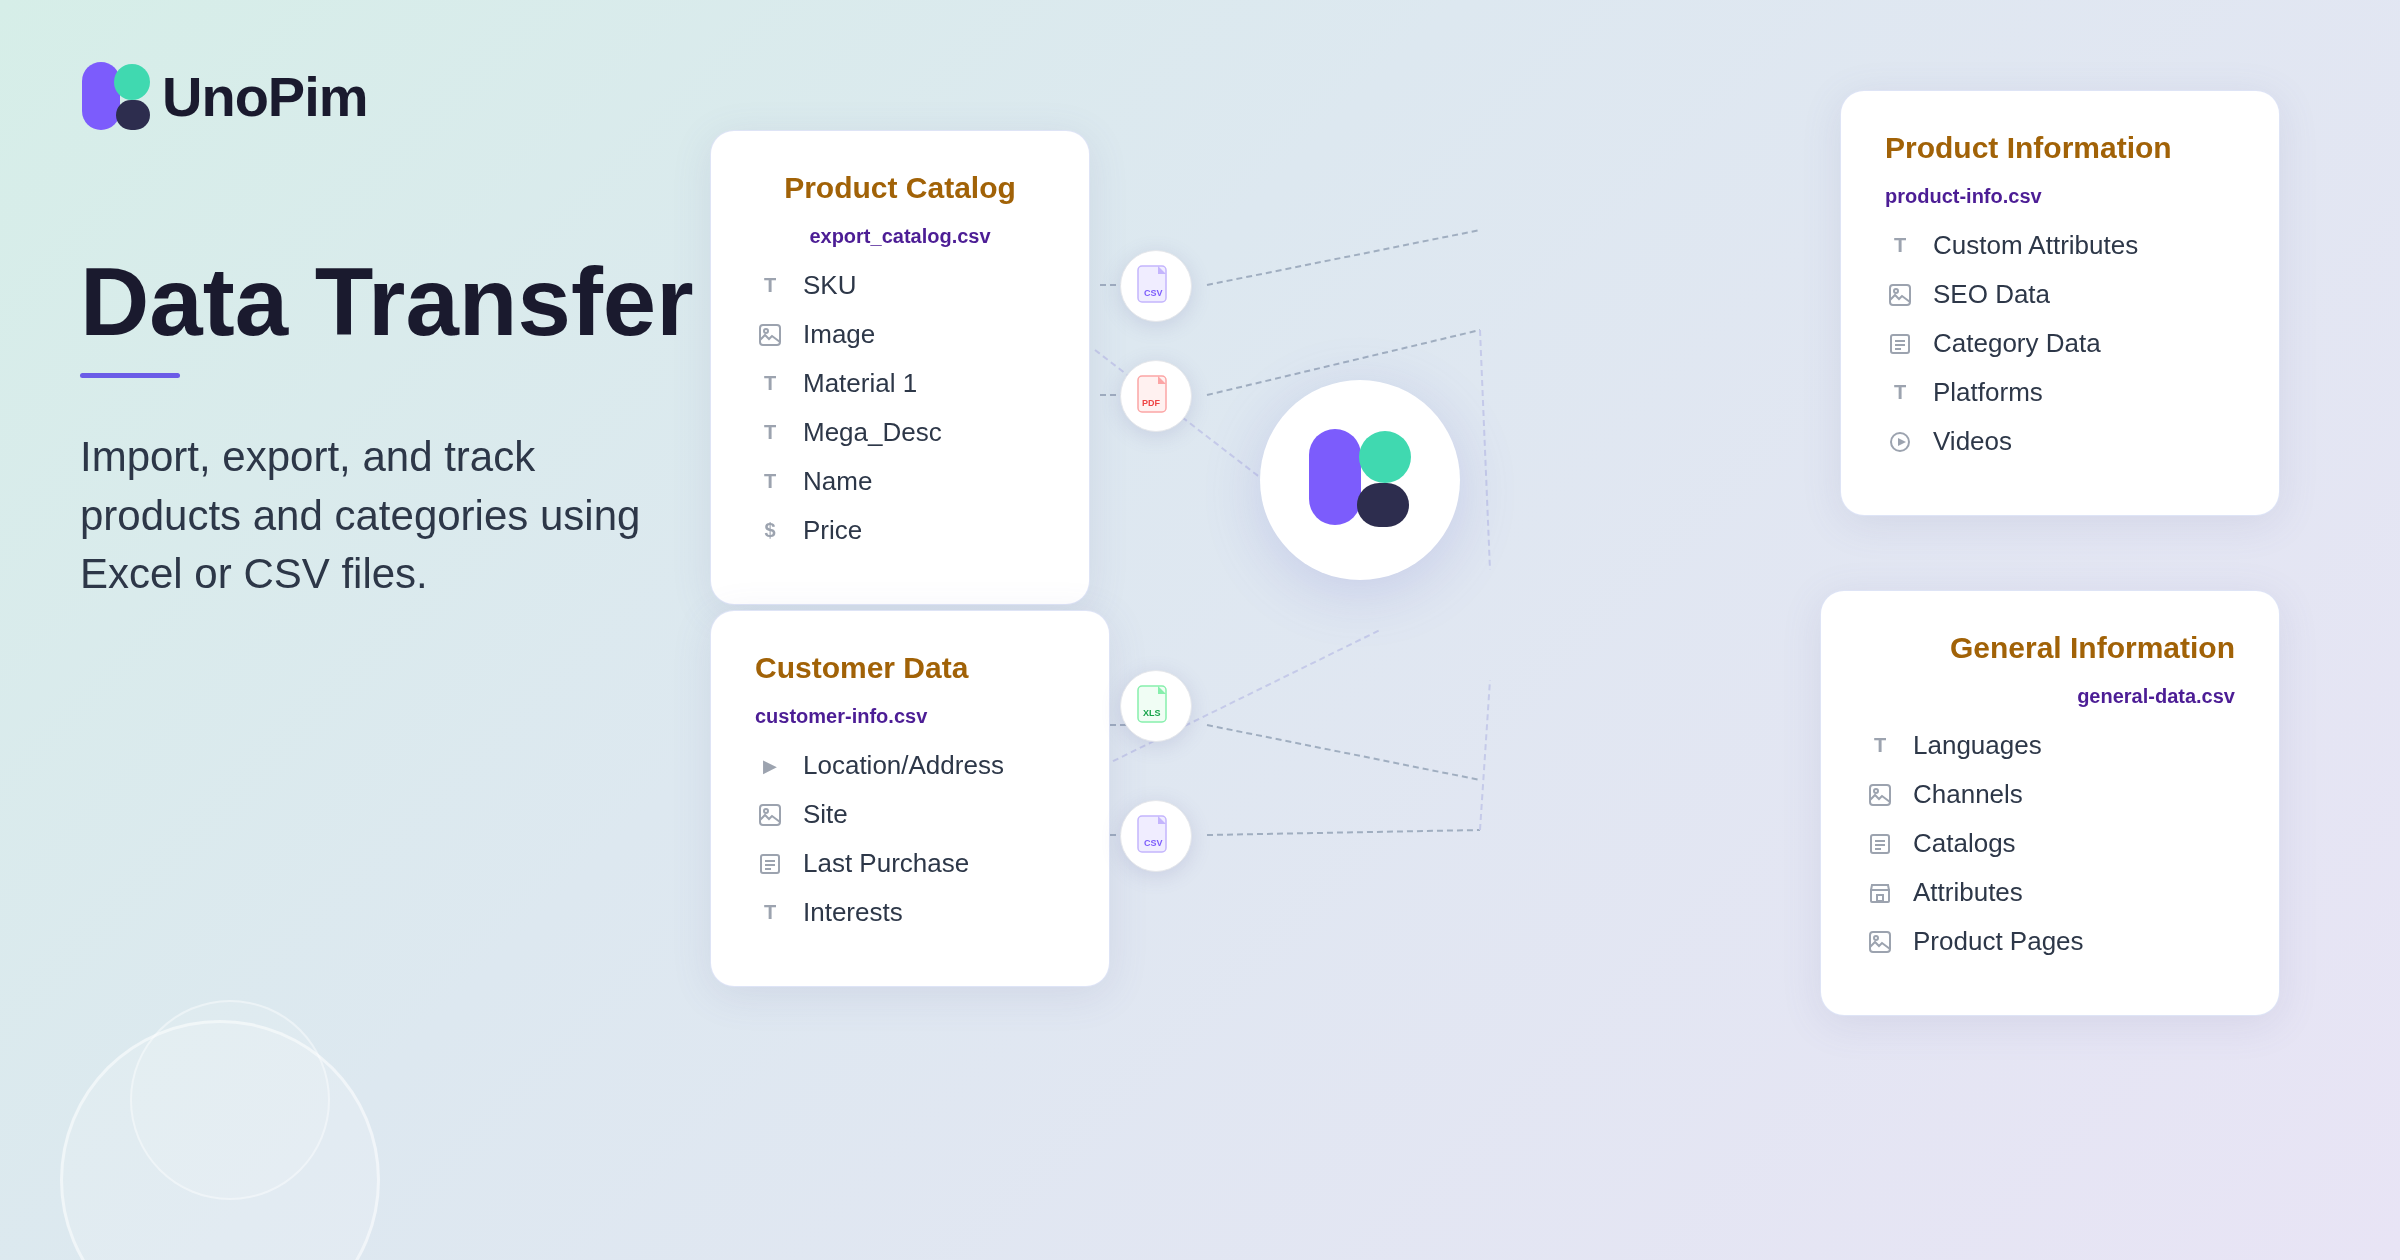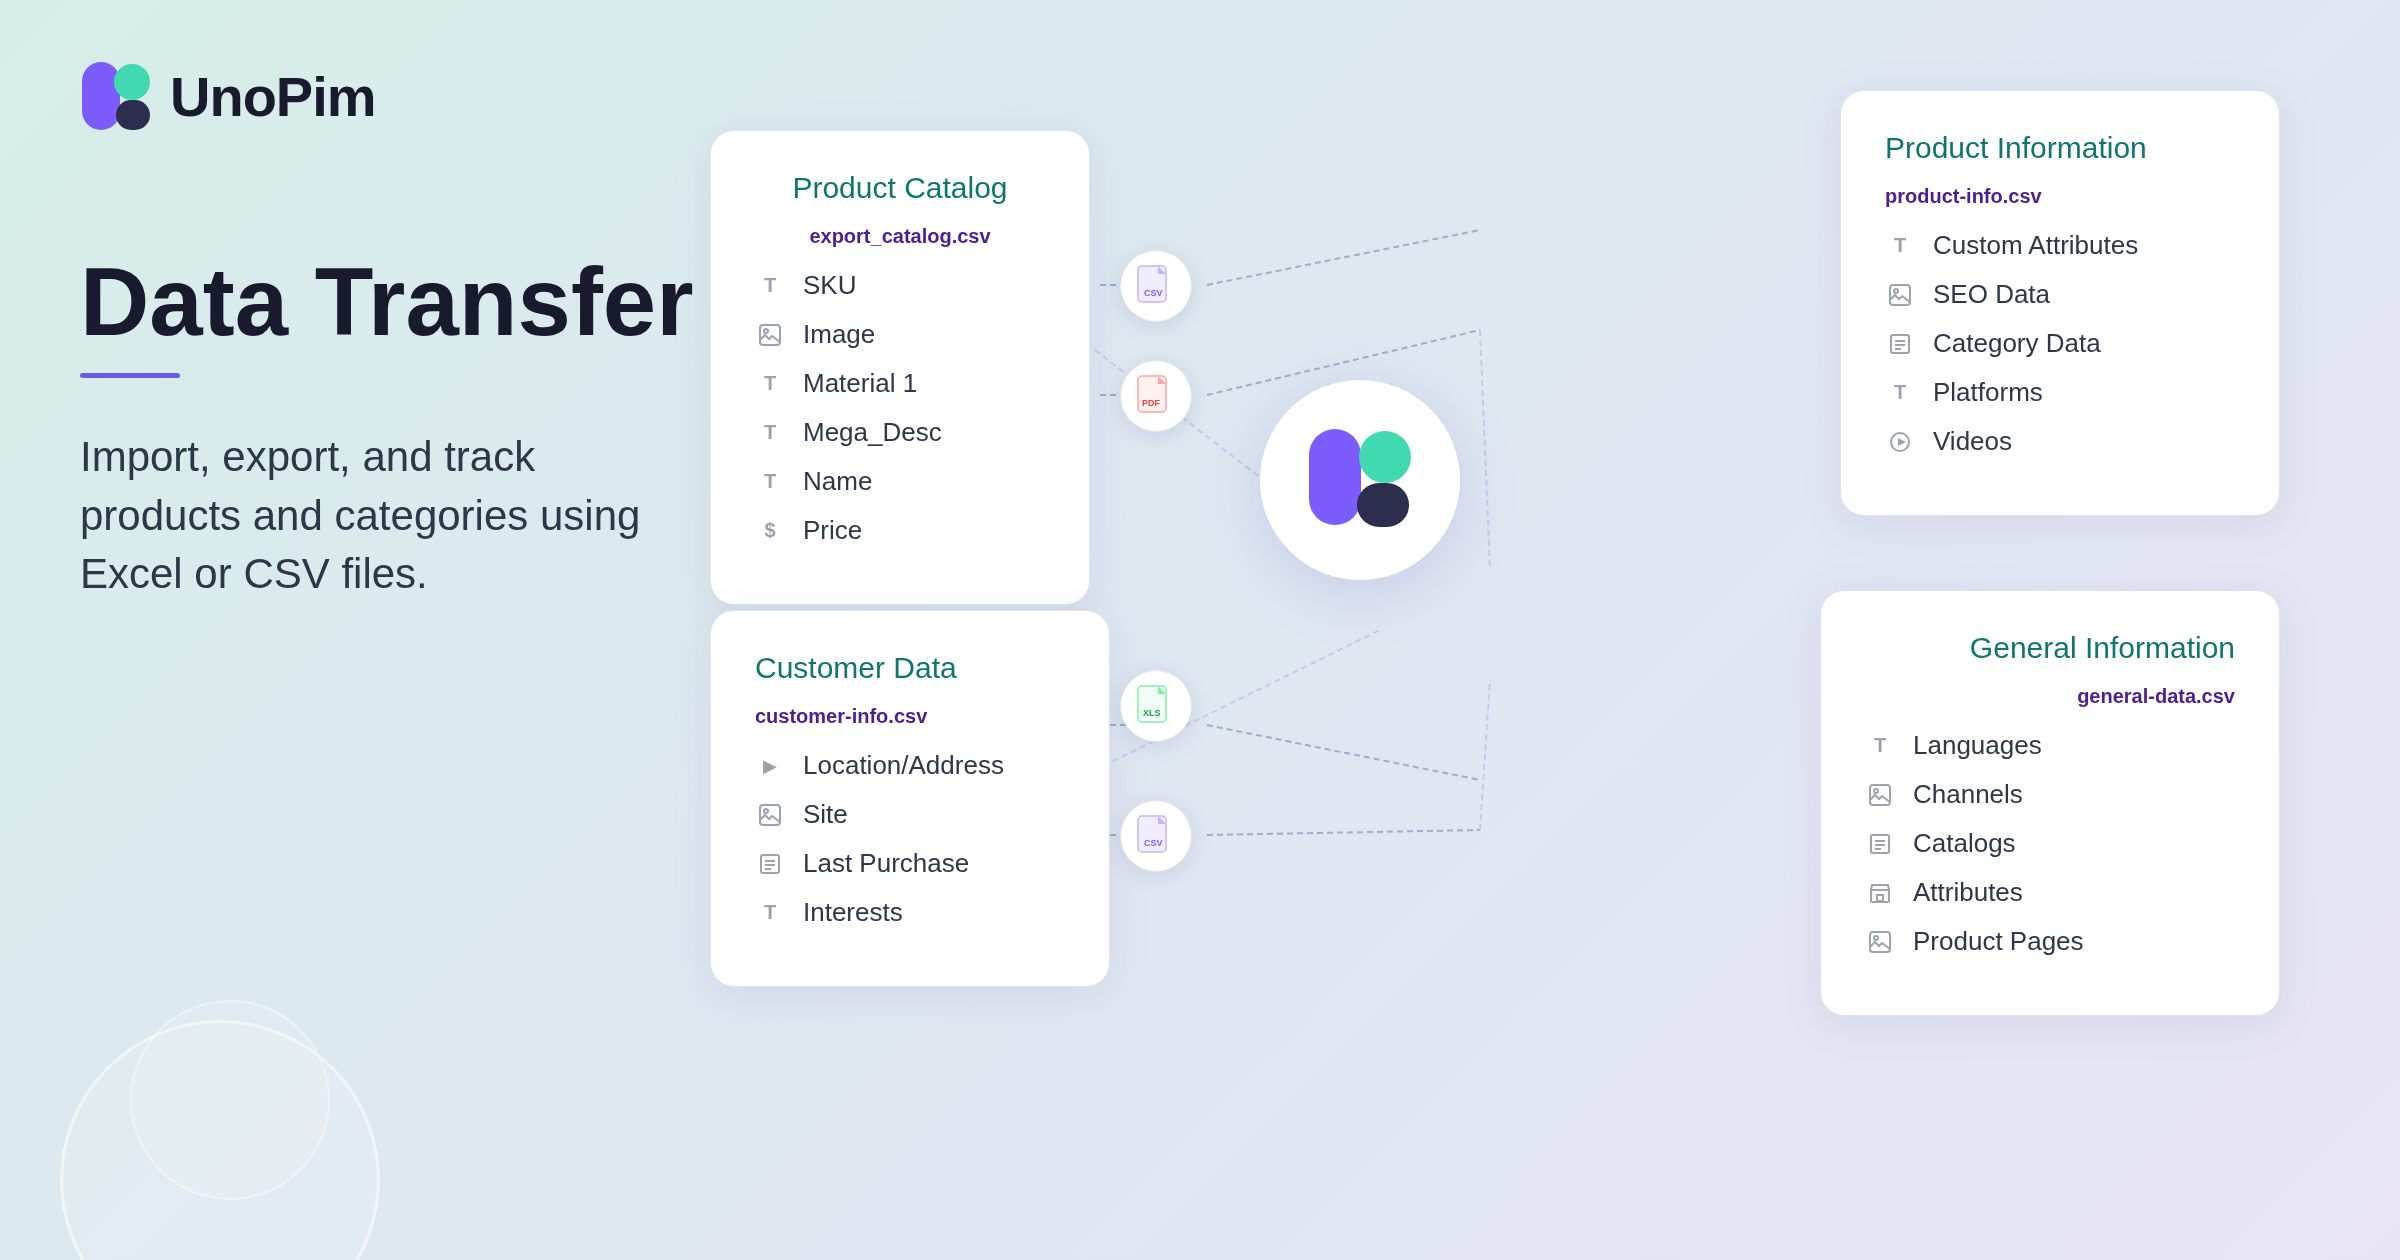--- a/index.html
+++ b/index.html
@@ -38,21 +38,21 @@
     .left-section {
       position: absolute;
       left: 80px;
       top: 60px;
       width: 680px;
     }
 
     .logo-area {
       display: flex;
       align-items: center;
-      gap: 18px;
+      gap: 10px;
       margin-bottom: 120px;
     }
 
     .logo-icon {
       width: 72px;
       height: 72px;
       position: relative;
     }
 
     .logo-text {
@@ -99,22 +99,22 @@
       position: absolute;
       background: white;
       border-radius: 24px;
       padding: 40px 44px;
       box-shadow: 0 8px 40px rgba(100,100,160,0.12);
       border: 1.5px solid rgba(200,210,240,0.6);
     }
 
     .card-title {
       font-size: 30px;
-      font-weight: 400;
-      color: #0f766e;
+      font-weight: 700;
+      color: #a16207;
       margin-bottom: 20px;
     }
 
     .card-filename {
       font-size: 20px;
       font-weight: 600;
       color: #4c1d95;
       margin-bottom: 22px;
     }
 

